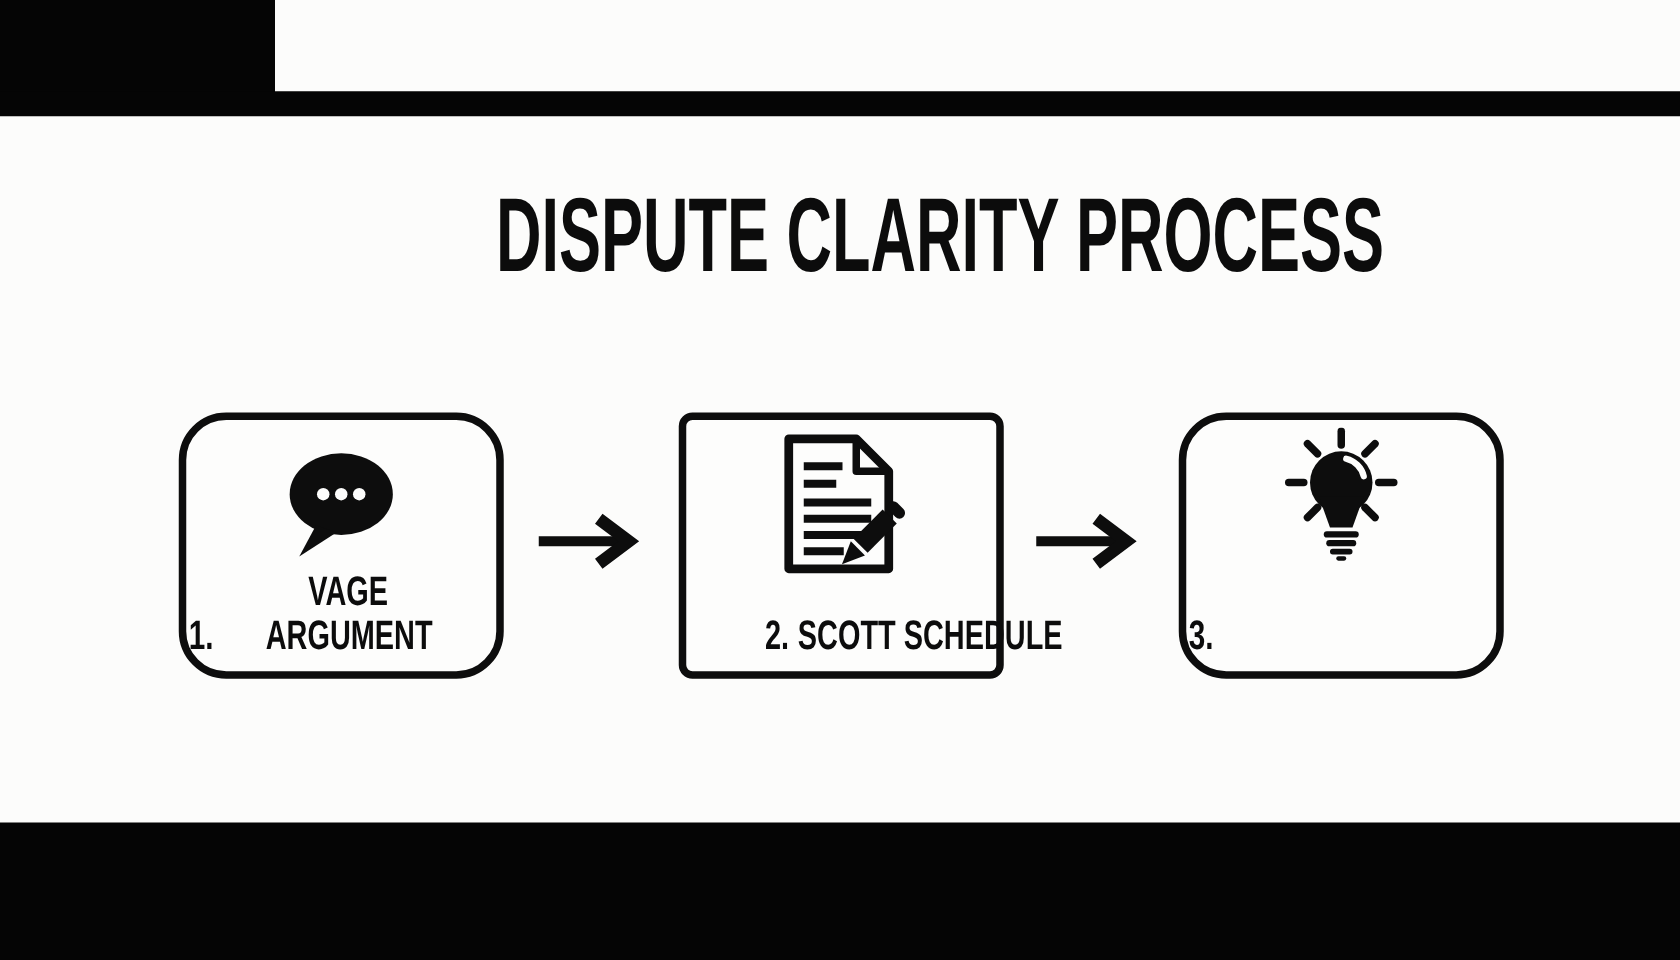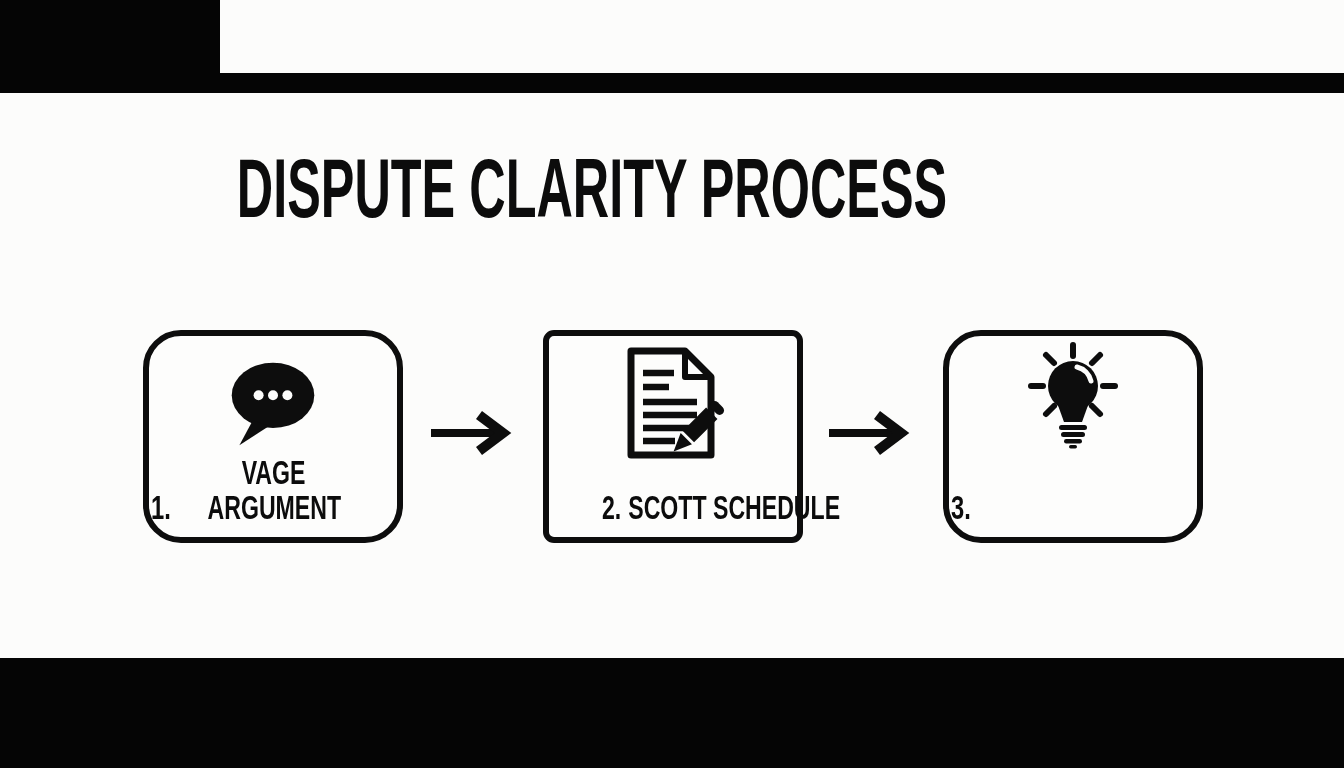--- a/index.html
+++ b/index.html
@@ -7,40 +7,40 @@
     position:relative;width:1344px;height:768px;overflow:hidden;
     background:#fcfcfb;color:#0c0c0c;
     font-family:"Liberation Sans","DejaVu Sans",sans-serif;
   }
   
   .corner-block{position:absolute;left:0;top:0;width:220px;height:74px;background:#050505;}
   .top-bar{position:absolute;left:0;top:73px;width:100%;height:20px;background:#050505;}
   .bottom-bar{position:absolute;left:0;top:658px;width:100%;height:110px;background:#050505;}
 
   
-  .title-wrap{position:absolute;top:140px;left:0;width:100%;text-align:left;}
+  .title-wrap{position:absolute;top:140px;left:0;width:100%;text-align:right;}
   .title{
     display:inline-block;font-size:84px;font-weight:800;letter-spacing:0;
     transform:scaleX(0.60);transform-origin:center;white-space:nowrap;color:#0c0c0c;
   }
 
   
   .step-box{
     position:absolute;top:330px;width:260px;height:213px;box-sizing:border-box;
     border:6px solid #0d0d0d;border-radius:38px;background:#fdfdfc;
   }
   .box-1{left:143px;} .box-2{left:543px;border-radius:11px;} .box-3{left:943px;}
 
   .icon-wrap{position:absolute;left:50%;transform:translateX(-50%);}
   .box-1 .icon-wrap{top:20px;}
   .box-2 .icon-wrap{top:10px;}
   .box-3 .icon-wrap{top:6px;}
 
   .label-block{
-    position:absolute;left:2px;right:0;bottom:12px;text-align:center;
+    position:absolute;left:12px;right:0;bottom:12px;text-align:center;
     font-weight:800;font-size:33px;line-height:35px;white-space:nowrap;
   }
   .cond{display:inline-block;transform:scaleX(0.70);transform-origin:center;white-space:nowrap;}
   .num{
     position:absolute;left:2px;bottom:12px;font-weight:800;font-size:33px;line-height:35px;
     transform:scaleX(0.72);transform-origin:left center;
   }
   .num-inline{margin-right:10px;}
 
   

